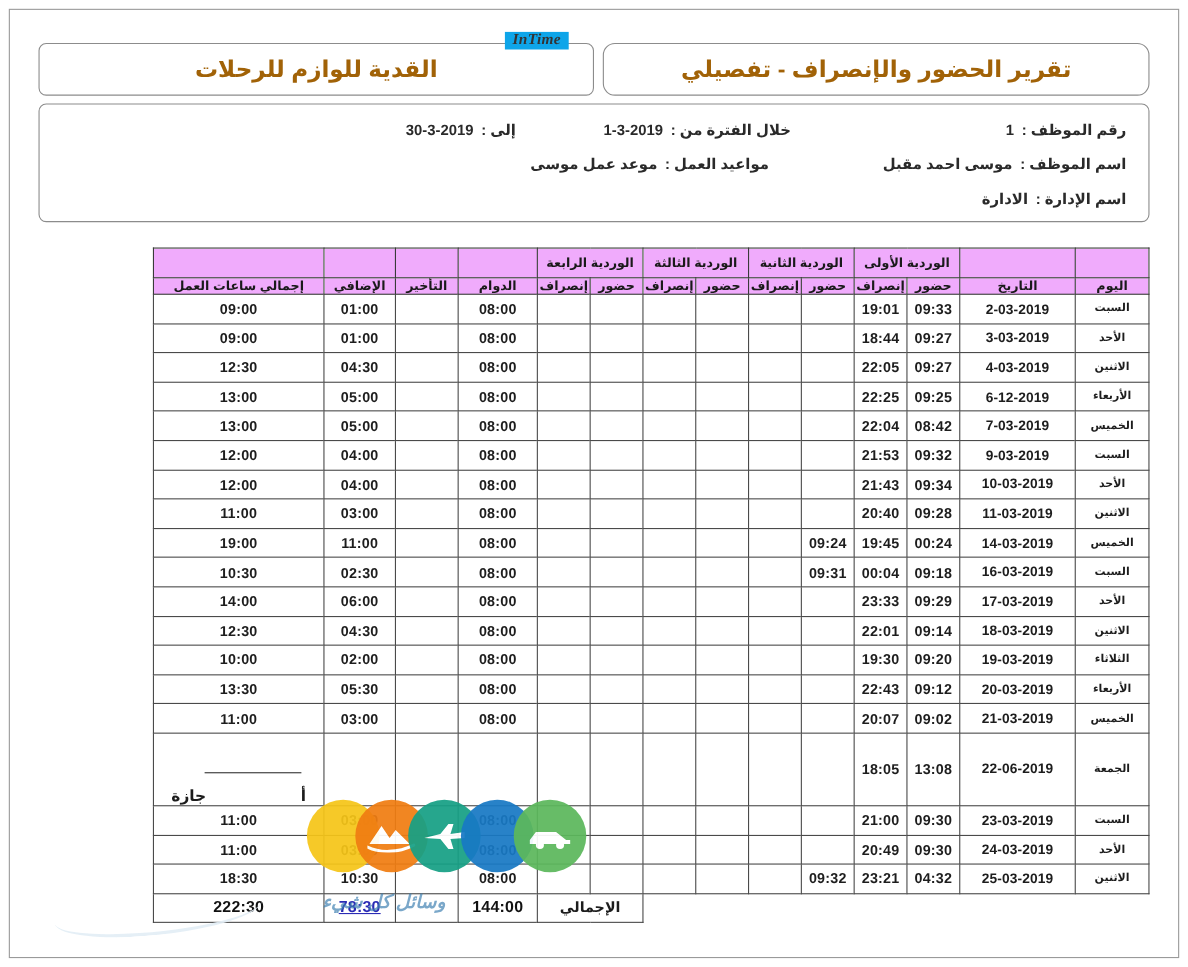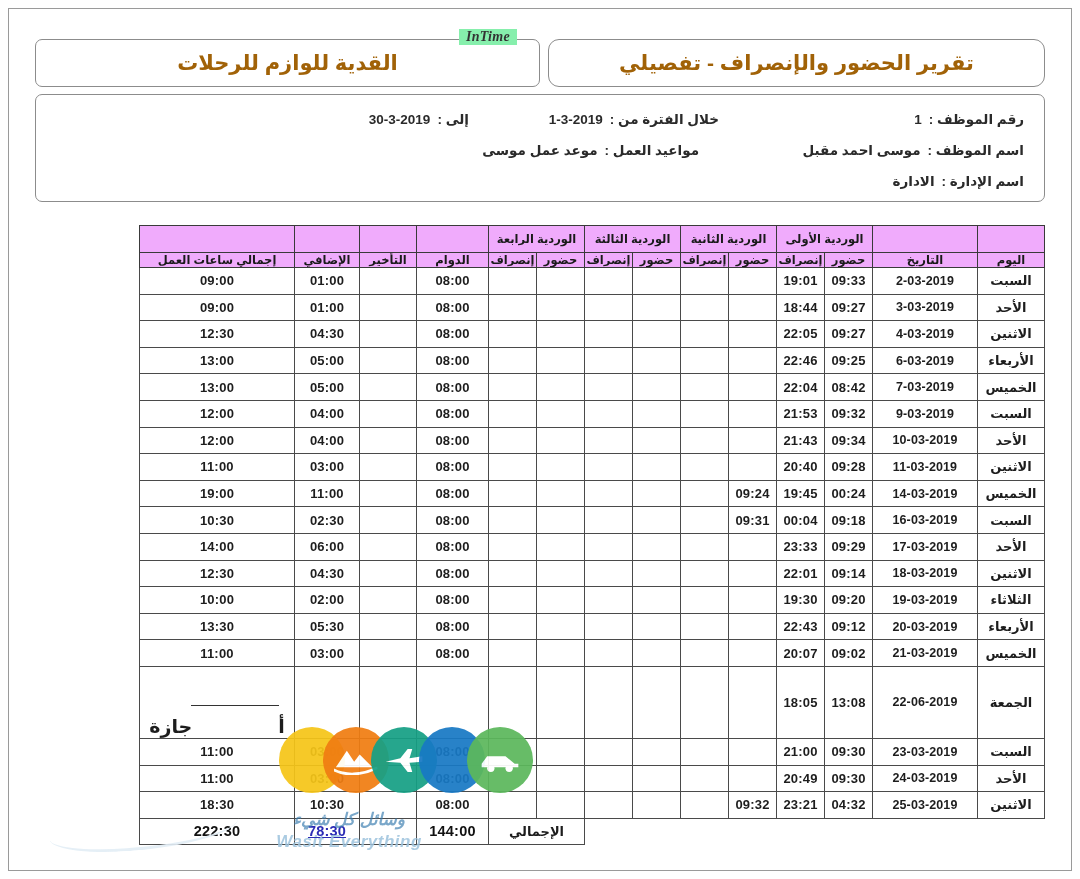--- a/index.html
+++ b/index.html
@@ -65,21 +65,21 @@
     font-size: 21px;
     font-weight: bold;
     color: #a16207;
     letter-spacing: 0.2px;
     white-space: nowrap;
   }
   .legend {
     position: absolute;
     top: -11px;
     right: 22px;
-    background: #86efac;
+    background: #0ea5e9;
     padding: 0 7px;
     font-size: 14px;
     font-style: italic;
     font-weight: bold;
     color: #333;
     font-family: "Liberation Serif", "DejaVu Serif", serif;
     letter-spacing: 0.3px;
   }
 
   .info-box {
@@ -147,38 +147,38 @@
     height: 27px;
   }
   thead th.blank-top {
     background: #ffffff;
     border-color: transparent;
     border-bottom-color: transparent;
   }
   thead tr.sub th { height: 14px; }
 
   td.num { font-size: 13px; letter-spacing: 0.2px; direction: ltr; }
-  td.day { font-size: 13px; }
+  td.day { font-size: 10px; }
   td.date { font-size: 12.5px; direction: ltr; letter-spacing: 0.1px; }
   td.empty { background: #fff; }
 
   tr.vacation td.vac-cell {
     font-size: 13px;
     position: relative;
     letter-spacing: 0;
   }
   .vac-inner {
     display: flex;
     align-items: center;
     justify-content: center;
     gap: 0;
     width: 100%;
     direction: rtl;
   }
-  .vac-word { font-size: 19px; font-weight: bold; white-space: nowrap; margin-top: 48px; }
+  .vac-word { font-size: 14px; font-weight: bold; white-space: nowrap; margin-top: 48px; }
   .vac-kashida {
     display: inline-block;
     height: 1px;
     background: #333;
     flex: 0 0 88px;
     margin: 0 -1px;
     position: relative;
     top: 3px;
   }
 
@@ -403,23 +403,23 @@
             <td class="num empty"></td>
             <td class="num empty"></td>
             <td class="num empty"></td>
             <td class="num">08:00</td>
             <td class="num empty"></td>
             <td class="num">04:30</td>
             <td class="num">12:30</td>
           </tr>
           <tr>
             <td class="day">الأربعاء</td>
-            <td class="date">6-03-2019</td>
+            <td class="date">6-12-2019</td>
             <td class="num">09:25</td>
-            <td class="num">22:46</td>
+            <td class="num">22:25</td>
             <td class="num empty"></td>
             <td class="num empty"></td>
             <td class="num empty"></td>
             <td class="num empty"></td>
             <td class="num empty"></td>
             <td class="num empty"></td>
             <td class="num">08:00</td>
             <td class="num empty"></td>
             <td class="num">05:00</td>
             <td class="num">13:00</td>
@@ -712,16 +712,15 @@
         <circle cx="14" cy="25" r="4" fill="#ffffff"></circle>
         <circle cx="34" cy="25" r="4" fill="#ffffff"></circle>
       </svg>
     </div>
   </div>
 
   <div class="wm-swoosh"></div>
 
   <div class="watermark wm-text">
     <div class="wm-ar">وسائل كل شيء</div>
-    <div class="wm-en">Wasit Everything</div>
   </div>
 
 </div>
 
 </body></html>

